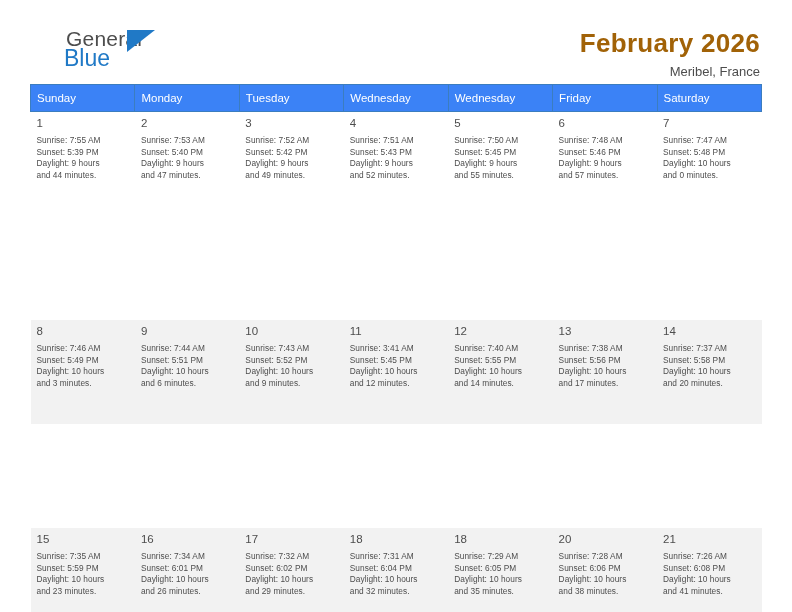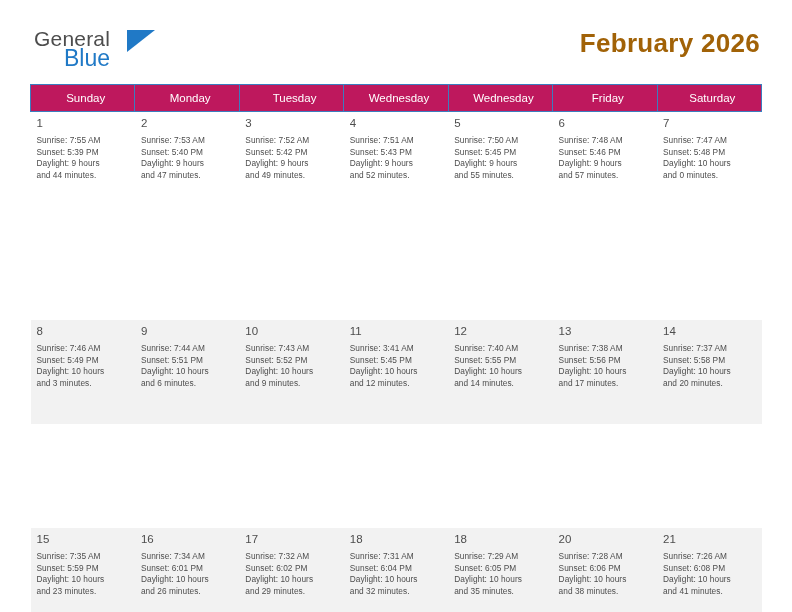--- a/index.html
+++ b/index.html
@@ -34,20 +34,21 @@
     position: relative;
     width: 180px;
     padding-left: 4px;
   }
   .logo-general {
     font-size: 21px;
     color: #4d4d4d;
     letter-spacing: 0.2px;
     line-height: 22px;
     font-family: "Liberation Sans", sans-serif;
+    margin-left: 32px;
   }
   .logo-blue {
     font-size: 23px;
     color: #2079c6;
     line-height: 20px;
     padding-left: 30px;
     display: block;
     margin-top: -2px;
   }
   .logo-flag {
@@ -77,25 +78,25 @@
     line-height: 16px;
   }
   
   table.calendar {
     border-collapse: collapse;
     width: 732px;
     table-layout: fixed;
     margin-top: 12px;
   }
   table.calendar th {
-    background: #be185d;
+    background: #3b82f6;
     color: #ffffff;
     font-size: 11.5px;
     font-weight: normal;
-    text-align: center;
+    text-align: left;
     padding: 4px 0 4px 6px;
     height: 18px;
     border: 1px solid #3b7dbf;
   }
   table.calendar td {
     vertical-align: top;
     width: 104.5px;
     height: 104px;
     border: none;
     padding: 0;
@@ -137,20 +138,21 @@
 <div class="page">
 
   <div class="header">
     <div class="logo">
       <span class="logo-general">General</span>
       <span class="logo-flag"></span>
       <span class="logo-blue">Blue</span>
     </div>
     <div class="title-block">
       <div class="month-title">February 2026</div>
+      <div class="location">Meribel, France</div>
     </div>
   </div>
 
   <table class="calendar">
     <thead>
       <tr>
         <th>Sunday</th>
         <th>Monday</th>
         <th>Tuesday</th>
         <th>Wednesday</th>

